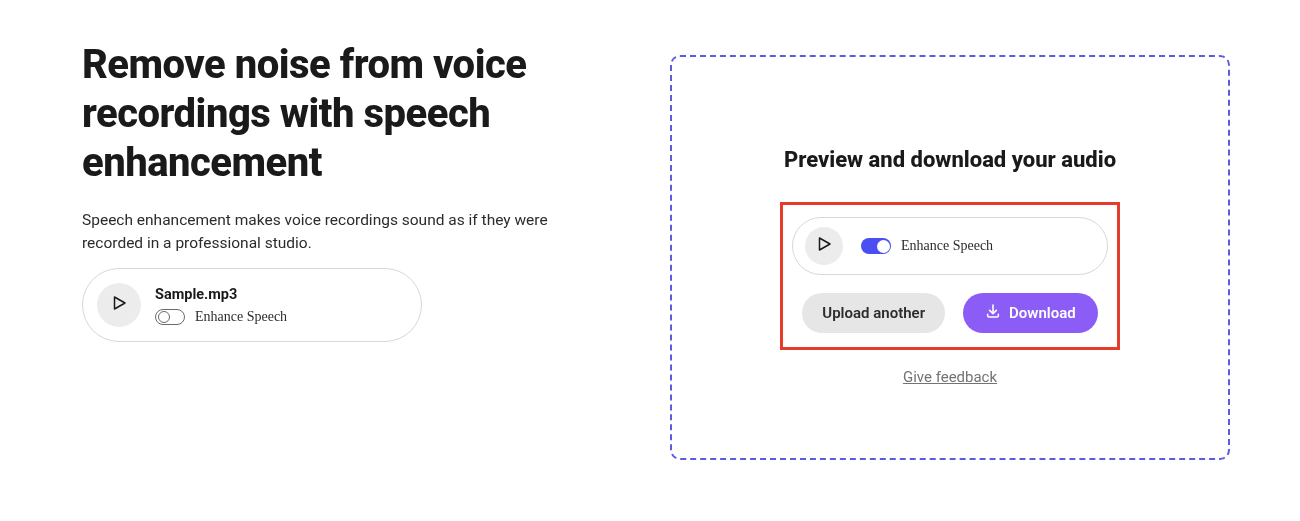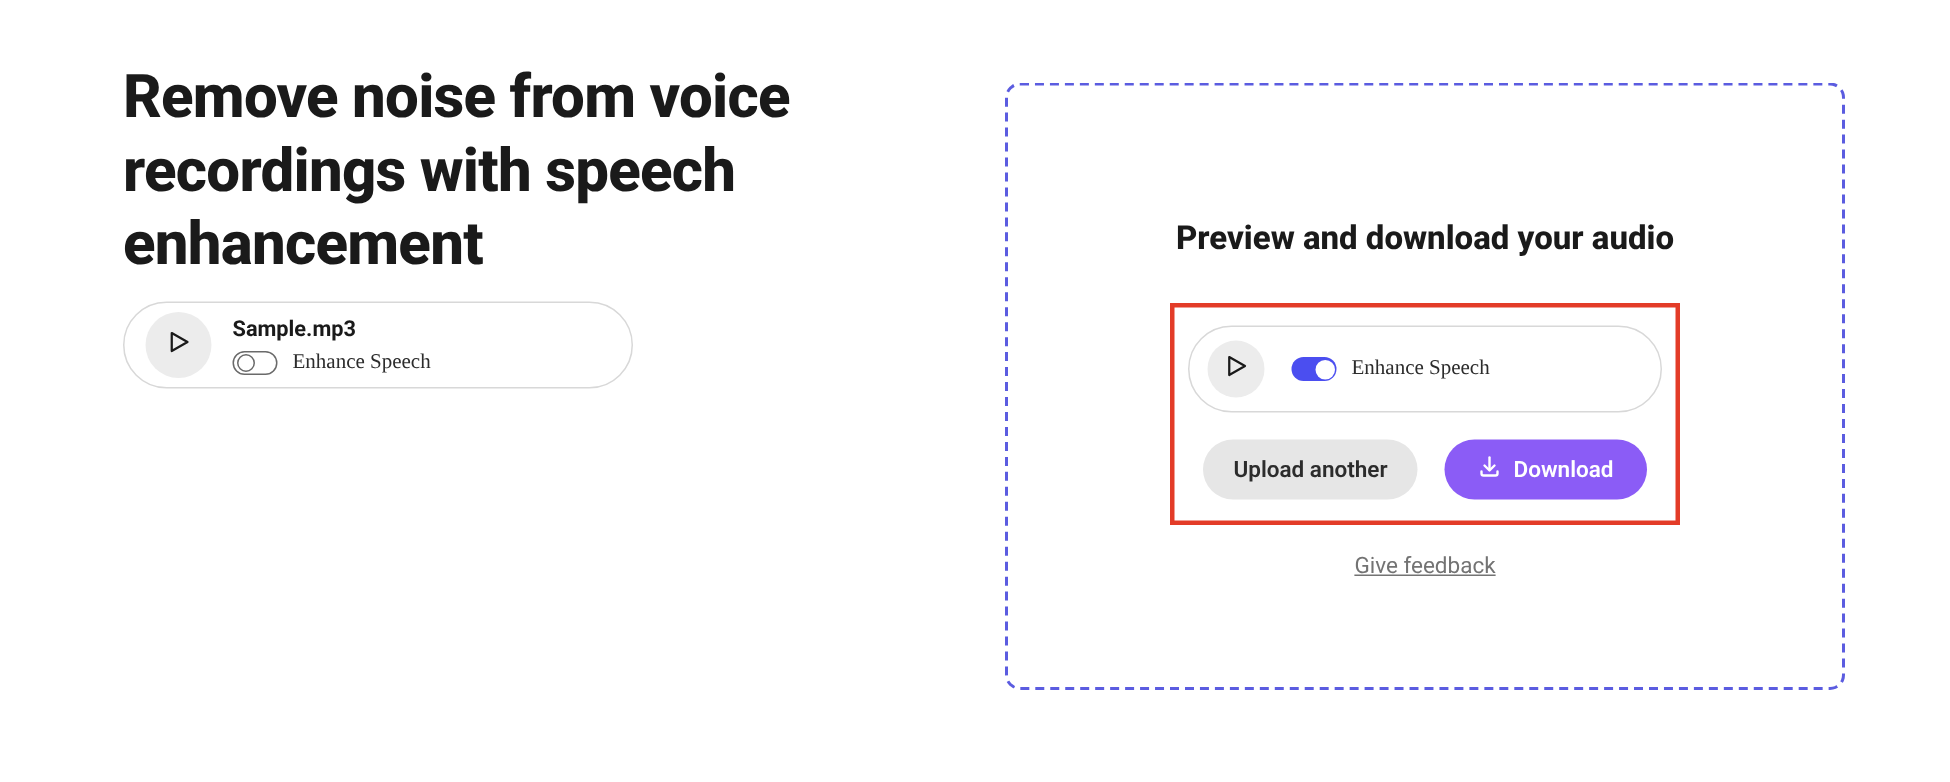--- a/index.html
+++ b/index.html
@@ -3,21 +3,21 @@
 <meta charset="utf-8">
 <style>
   * { box-sizing: border-box; margin: 0; padding: 0; }
   html, body { width: 1300px; height: 521px; font-family: -apple-system, BlinkMacSystemFont, "Segoe UI", Roboto, Helvetica, Arial, sans-serif; background: #fff; color: #1a1a1a; }
   .page { display: flex; width: 100%; height: 100%; }
   .left-col { width: 600px; padding: 41px 40px 40px 82px; }
   .right-col { flex: 1; padding: 55px 70px 40px 10px; display:flex; justify-content:flex-end;}
   .headline { font-size: 40px; font-weight: 800; line-height: 1.22; letter-spacing: -0.5px; color:#1a1a1a; }
   .subhead { margin-top: 22px; font-size: 15.5px; line-height: 1.45; color: #2c2c2c; max-width: 480px; }
   .example-label { margin-top: 22px; font-size: 15.5px; font-weight: 600; color: #2c2c2c; }
-  .player-pill { margin-top: 14px; width: 340px; height: 58px; border: 1px solid #d8d8d8; border-radius: 40px; display: flex; align-items: center; padding: 0 14px; background:#fff;}
+  .player-pill { margin-top: 14px; width: 340px; height: 74px; border: 1px solid #d8d8d8; border-radius: 40px; display: flex; align-items: center; padding: 0 14px; background:#fff;}
   .play-btn { width: 44px; height: 44px; border-radius: 50%; background: #ececec; display: flex; align-items: center; justify-content: center; cursor: pointer; }
   .play-btn svg { width: 18px; height: 18px; }
   .player-meta { margin-left: 14px; display: flex; flex-direction: column; gap: 6px; }
   .filename { font-size: 14.5px; font-weight: 700; color:#1a1a1a; }
   .toggle-row { display: flex; align-items: center; gap: 10px; }
   .toggle-off { width: 30px; height: 16px; border-radius: 10px; border: 1.5px solid #6a6a6a; background: #fff; position: relative; }
   .toggle-off::after { content:""; position:absolute; left:1.5px; top:1px; width:12px; height:12px; border-radius:50%; border:1.5px solid #6a6a6a; background:#fff; box-sizing:border-box;}
   .toggle-label { font-size: 14px; color: #2c2c2c; font-family: Liberation Serif, serif; }
   .dashed-panel { width: 560px; height: 405px; border: 2.2px dashed #5b5ce0; border-radius: 10px; padding: 90px 55px 30px 55px; display:flex; flex-direction:column; align-items:center; }
   .panel-title { font-size: 22px; font-weight: 800; color:#1a1a1a; text-align:center;}
@@ -33,20 +33,21 @@
   .btn-primary svg { width:16px; height:16px; }
   .feedback-link { margin-top: 18px; font-size: 15px; color:#737373; text-decoration: underline; cursor:pointer;}
 </style>
 </head>
 <body>
 
 <div class="page">
 
   <div class="left-col">
     <h1 class="headline">Remove noise from voice recordings with speech enhancement</h1>
+    <p class="subhead">Speech enhancement makes voice recordings sound as if they were recorded in a professional studio.</p>
 
     <div class="player-pill">
       <div class="play-btn">
         <span>
           <svg viewBox="0 0 24 24" fill="none" stroke="#1a1a1a" stroke-width="2" stroke-linejoin="round" stroke-linecap="round">
               <polygon points="6,4 20,12 6,20"></polygon>
             </svg>
         </span>
       </div>
       <div class="player-meta">

